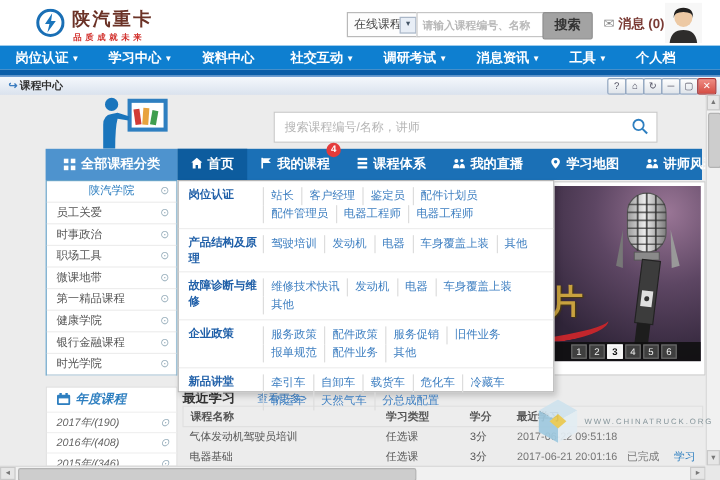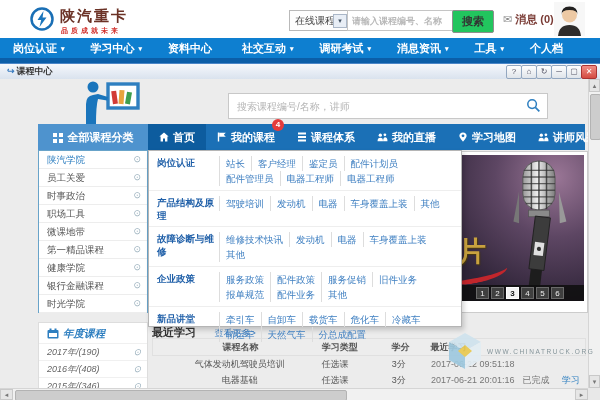--- a/index.html
+++ b/index.html
@@ -7,21 +7,21 @@
   .abs{position:absolute;}
   
   .top{left:0;top:0;width:600px;height:38px;background:#fff;}
   .logo-circle{left:30px;top:7px;width:24px;height:24px;}
   .brand{left:60px;top:7px;font-size:15px;font-weight:bold;color:#6b3226;letter-spacing:2px;}
   .tagline{left:61px;top:26px;font-size:7px;color:#d2302c;letter-spacing:3px;font-weight:bold;}
   .hsel{left:289px;top:10px;width:54px;height:19px;border:1px solid #b9b9b9;background:#fdfdfd;font-size:10px;color:#444;line-height:19px;padding-left:5px;}
   .hsel .car{position:absolute;right:2px;top:3px;width:12px;height:12px;border:1px solid #aab7c8;background:#e8eef6;font-size:7px;color:#456;text-align:center;line-height:12px;}
   .hinput{left:347px;top:10px;width:98px;height:19px;border:1px solid #c5c5c5;font-size:9px;color:#444;padding:0 4px;background:#fff;font-weight:bold;}
   .hinput::placeholder{color:#b9b9b9;}
-  .hbtn{left:452px;top:10px;width:40px;height:21px;background:#22c55e;border:1px solid #8f8f8f;font-size:11px;font-weight:bold;color:#333;text-align:center;line-height:21px;border-radius:2px;}
+  .hbtn{left:452px;top:10px;width:40px;height:21px;background:#a3a3a3;border:1px solid #8f8f8f;font-size:11px;font-weight:bold;color:#333;text-align:center;line-height:21px;border-radius:2px;}
   .hmsg{left:503px;top:12px;font-size:11px;font-weight:bold;color:#7a3b35;}
   .hmsg .env{color:#8a8a8a;margin-right:3px;font-weight:normal;}
   .avatar{left:554px;top:2px;width:31px;height:34px;background:#fff;overflow:hidden;}
   
   .nav{left:0;top:38px;width:600px;height:20px;background:#0e7fd0;display:flex;align-items:center;}
   .nav .ni{color:#fff;font-size:11px;font-weight:bold;padding:0 13px;white-space:nowrap;}
   .nav .ni .cr{font-size:7px;margin-left:4px;vertical-align:1px;}
   .strip{left:0;top:58px;width:600px;height:5px;background:#0b5ea8;}
   
   .tbar{left:0;top:63px;width:600px;height:16px;background:linear-gradient(#f5f8fc,#d8e1ed);border-top:1px solid #4a86c8;border-bottom:1px solid #b6c3d4;}
@@ -41,21 +41,21 @@
   .catblock{left:38px;top:124px;width:110px;height:26px;background:#4e93ce;color:#fff;font-size:11px;font-weight:bold;line-height:26px;text-align:center;}
   .catblock svg{vertical-align:-2px;margin-right:5px;}
   .tabstrip{left:148px;top:124px;width:437px;height:26px;background:#1b70b6;display:flex;}
   .tab{height:26px;line-height:26px;color:#fff;font-size:11px;font-weight:bold;padding:0 11px;white-space:nowrap;position:relative;}
   .tab svg{vertical-align:-1px;margin-right:4px;}
   .tab.active{background:#0d5c9e;}
   .badge{position:absolute;top:-5px;right:2px;width:12px;height:12px;background:#e53b3b;border-radius:50%;color:#fff;font-size:8px;line-height:12px;text-align:center;font-weight:bold;}
   
   .sidebar{left:38px;top:150px;width:110px;height:163px;background:#fff;border:1px solid #68a3c9;box-sizing:border-box;}
   .sitem{height:17px;line-height:17px;font-size:9.5px;color:#555;padding:0 8px;border-bottom:1px solid #ededed;position:relative;}
-  .sitem.active{color:#2e7fc0;}
+  .sitem.active{color:#2e7fc0;text-align:center;}
   .sitem .exp{position:absolute;right:6px;top:0;color:#9ab0bd;font-size:9px;}
   
   .mega{left:148px;top:150px;width:314px;height:177px;background:#fff;border:1px solid #b5b5b5;box-shadow:2px 3px 5px rgba(0,0,0,.18);box-sizing:border-box;z-index:20;}
   .mrow{display:flex;padding:5px 0 4px 0;border-bottom:1px solid #eee;}
   .mrow:last-child{border-bottom:0;}
   .mlabel{width:62px;min-width:62px;padding-left:8px;font-size:9.5px;font-weight:bold;color:#1f5fa8;line-height:13px;}
   .mlinks{flex:1;display:flex;flex-wrap:wrap;align-content:flex-start;}
   .mlink{font-size:9.5px;color:#3e7fc1;line-height:15px;padding:0 6px;border-left:1px solid #ddd;white-space:nowrap;}
   
   .carousel{left:452px;top:151px;width:136px;height:162px;background:#fff;border:1px solid #ccc;box-sizing:border-box;z-index:5;}
@@ -71,21 +71,21 @@
   .yhead svg{vertical-align:-2px;margin-right:4px;}
   .yitem{height:16px;line-height:16px;font-size:9px;color:#666;padding:0 8px;border-top:1px solid #f0f0f0;position:relative;}
   .yitem .exp{position:absolute;right:6px;top:0;color:#9ab0bd;font-size:9px;}
   
   .recent{left:152px;top:322px;width:434px;height:66px;}
   .rhead{height:16px;}
   .rtitle{font-size:11px;font-weight:bold;color:#333;}
   .rmore{font-size:9px;color:#3e7fc1;margin-left:14px;}
   .trow{display:flex;height:16px;line-height:16px;font-size:9px;color:#555;}
   .thead{background:#ededed;color:#555;font-weight:bold;border:1px solid #e0e0e0;}
-  .c-name{width:175px;padding-left:6px;text-align:center;}
+  .c-name{width:175px;padding-left:6px;}
   .c-type{width:75px;}
   .c-credit{width:42px;}
   .c-time{width:98px;color:#777;}
   .c-status{width:42px;color:#777;}
   .c-act{width:26px;}
   .c-act.link{color:#2e7fc0;}
   .thead .c-time{color:#555;}
   
   .wm{left:448px;top:320px;width:152px;height:62px;z-index:50;opacity:.92;display:flex;align-items:center;}
   .wm-txt .t1{font-family:"Liberation Serif",serif;font-size:17px;font-weight:bold;color:#54666c;letter-spacing:2px;}

